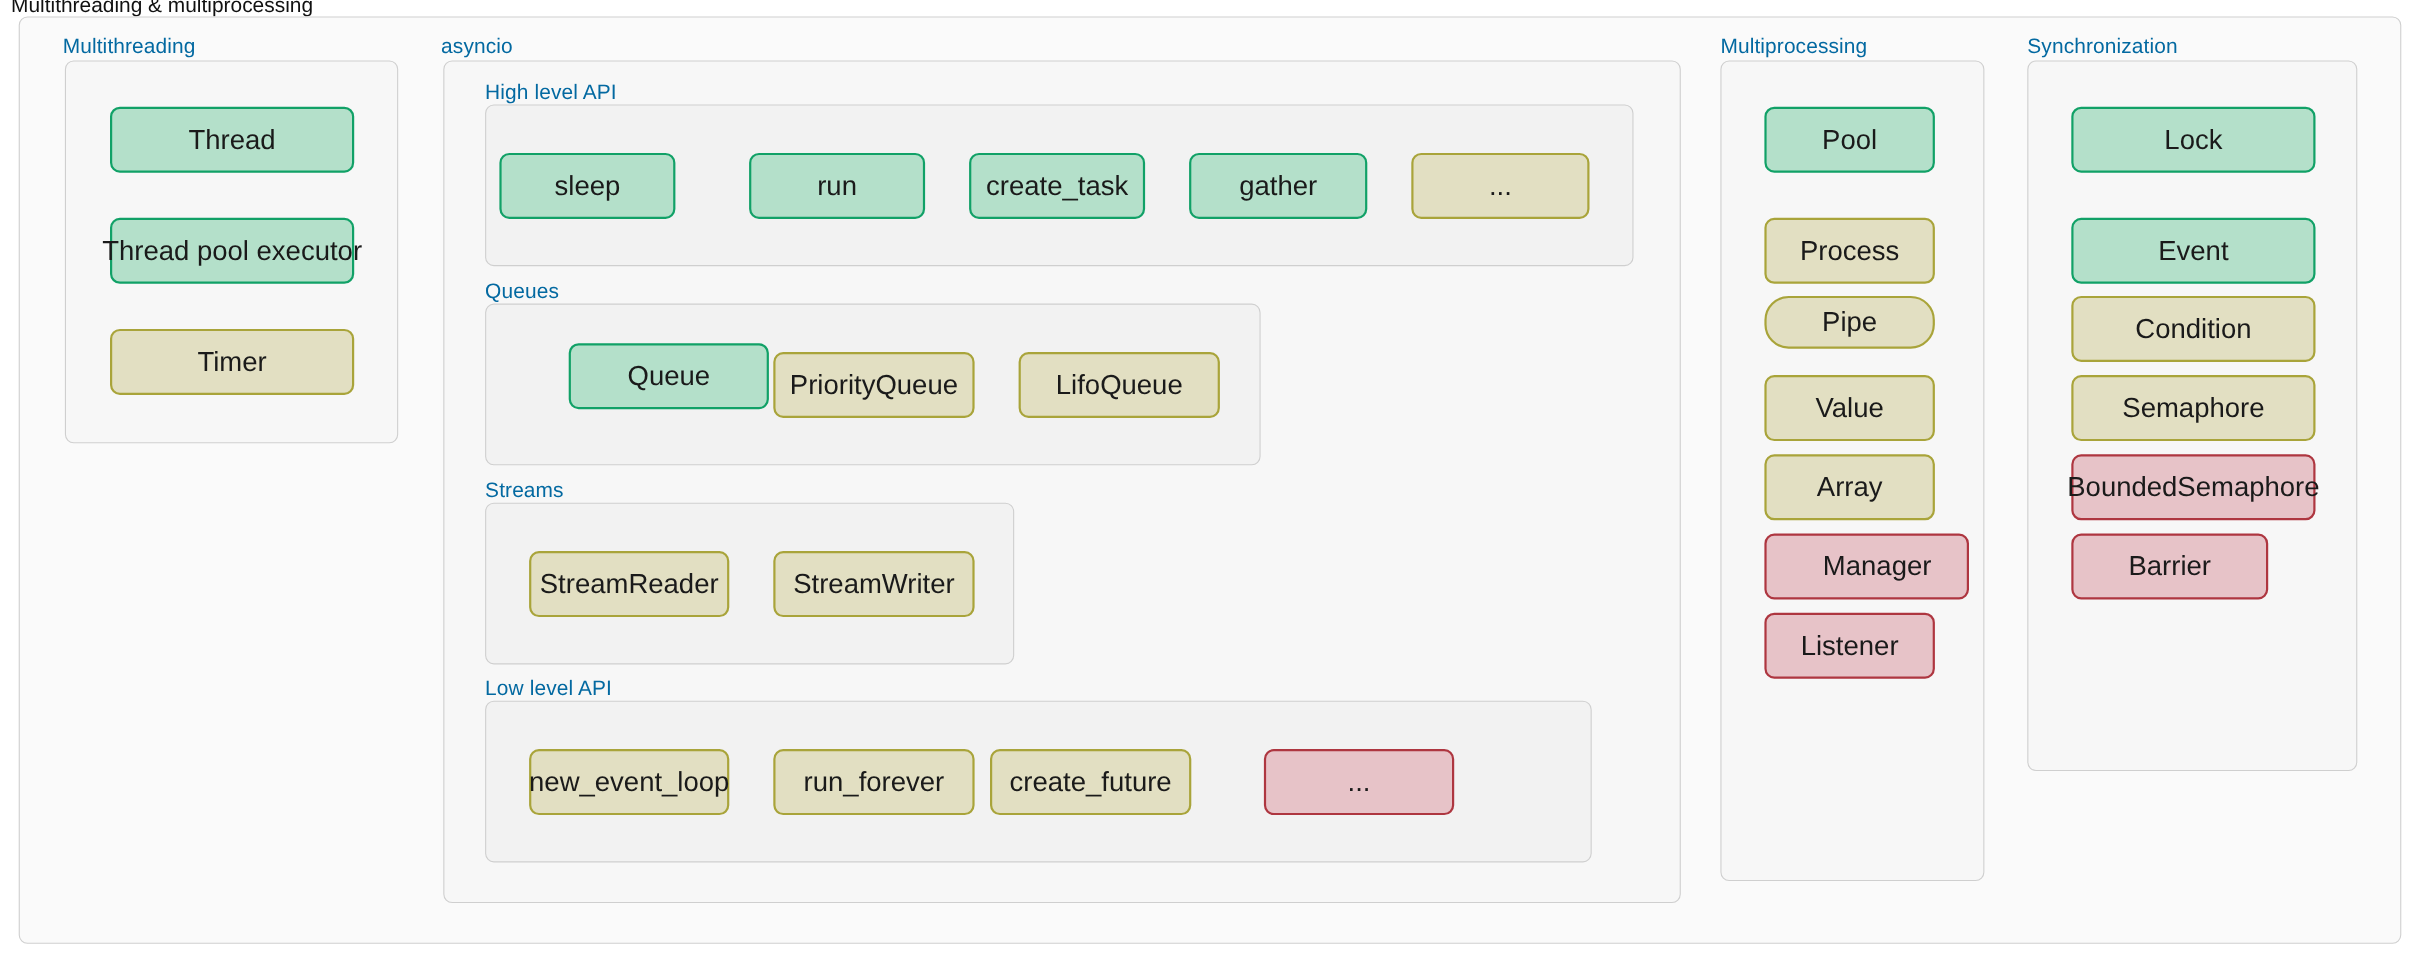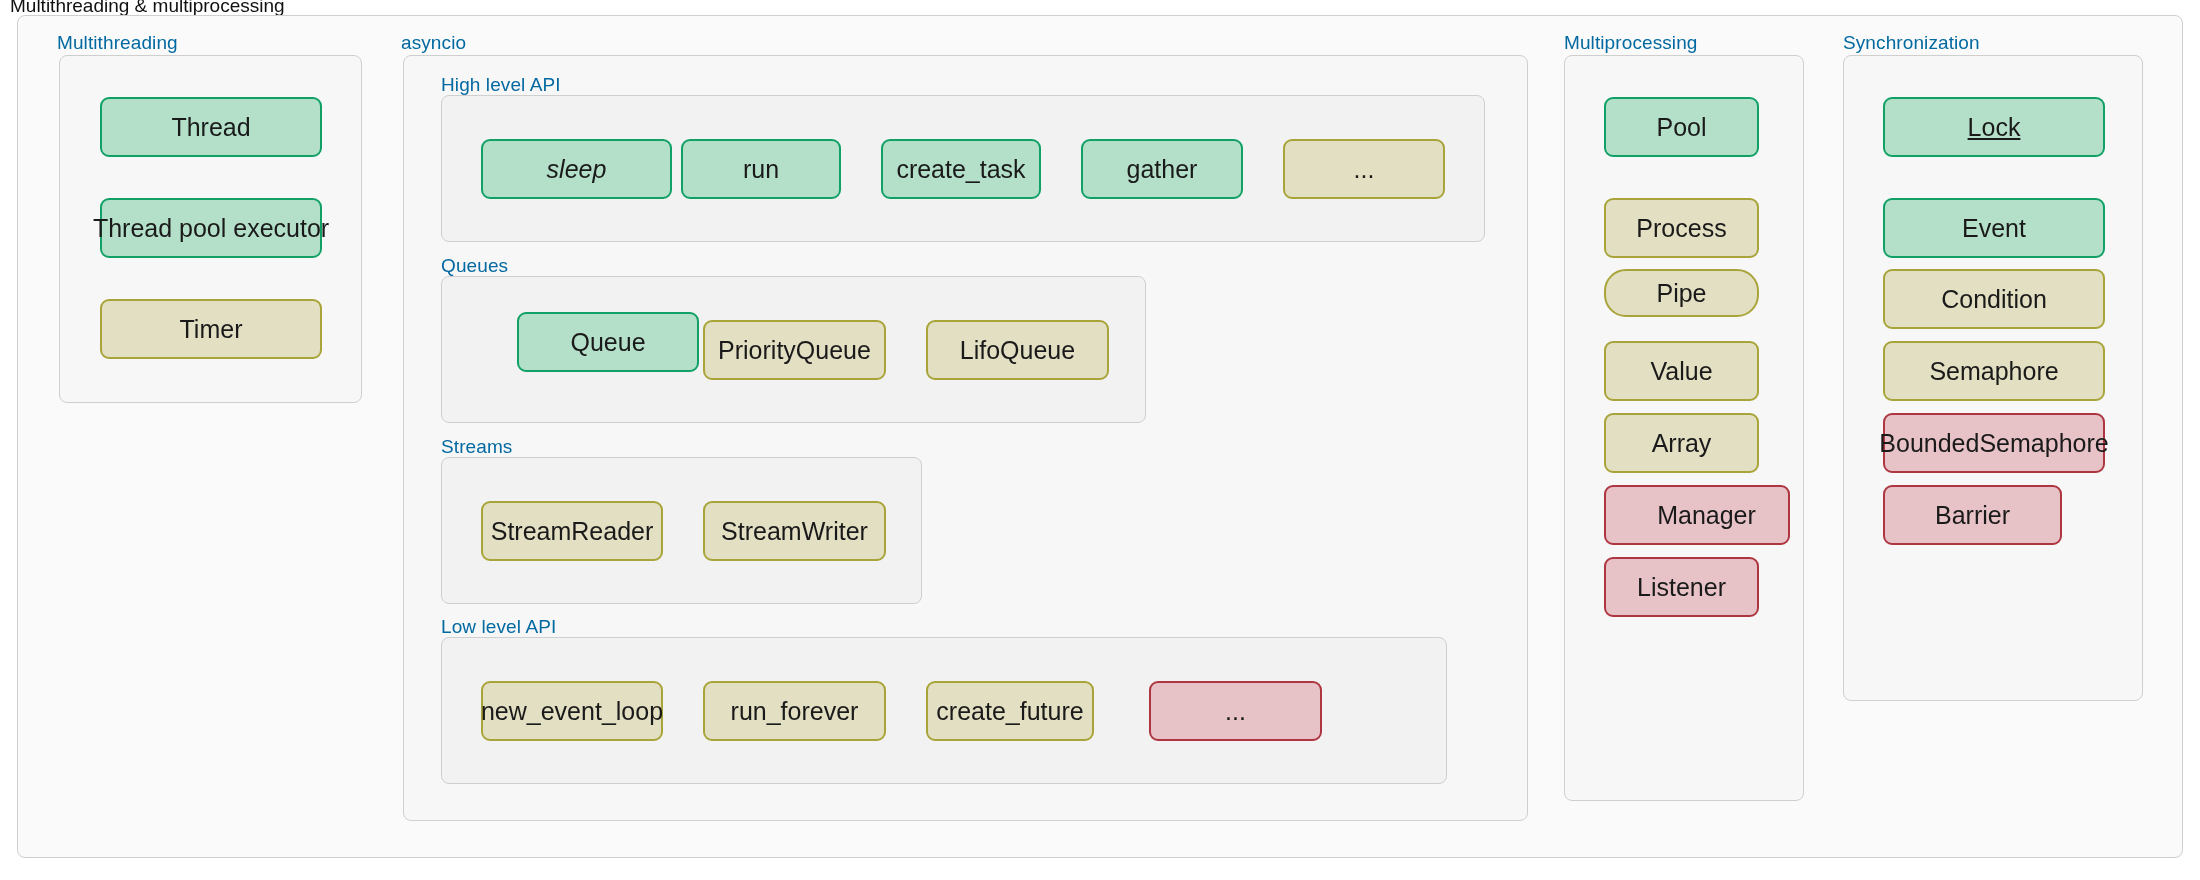--- a/index.html
+++ b/index.html
@@ -128,21 +128,21 @@
 <div class="node n-green" style="left:100px;top:97px;width:222px;height:60px;">Thread</div>
 <div class="node n-green" style="left:100px;top:198px;width:222px;height:60px;">Thread pool executor</div>
 <div class="node n-beige" style="left:100px;top:299px;width:222px;height:60px;">Timer</div>
 
 <div class="grp-label" style="left:401px;top:32px;">asyncio</div>
 <div class="frame l2" style="left:403px;top:55px;width:1125px;height:766px;"></div>
 
 <div class="grp-label" style="left:441px;top:74px;">High level API</div>
 <div class="frame l3" style="left:441px;top:95px;width:1044px;height:147px;"></div>
 
-<div class="node n-green" style="left:481px;top:139px;width:191px;height:60px;font-style:italic;">sleep</div>
+<div class="node n-green" style="left:454px;top:139px;width:160px;height:60px;">sleep</div>
 <div class="node n-green" style="left:681px;top:139px;width:160px;height:60px;">run</div>
 <div class="node n-green" style="left:881px;top:139px;width:160px;height:60px;">create_task</div>
 <div class="node n-green" style="left:1081px;top:139px;width:162px;height:60px;">gather</div>
 <div class="node n-beige" style="left:1283px;top:139px;width:162px;height:60px;">...</div>
 
 <div class="grp-label" style="left:441px;top:255px;">Queues</div>
 <div class="frame l3" style="left:441px;top:276px;width:705px;height:147px;"></div>
 
 <div class="node n-green" style="left:481px;top:312px;width:182px;height:60px;margin-left:36px;">Queue</div>
 <div class="node n-beige" style="left:703px;top:320px;width:183px;height:60px;">PriorityQueue</div>
@@ -152,35 +152,35 @@
 <div class="frame l3" style="left:441px;top:457px;width:481px;height:147px;"></div>
 
 <div class="node n-beige" style="left:481px;top:501px;width:182px;height:60px;">StreamReader</div>
 <div class="node n-beige" style="left:703px;top:501px;width:183px;height:60px;">StreamWriter</div>
 
 <div class="grp-label" style="left:441px;top:616px;">Low level API</div>
 <div class="frame l3" style="left:441px;top:637px;width:1006px;height:147px;"></div>
 
 <div class="node n-beige" style="left:481px;top:681px;width:182px;height:60px;">new_event_loop</div>
 <div class="node n-beige" style="left:703px;top:681px;width:183px;height:60px;">run_forever</div>
-<div class="node n-beige" style="left:926px;top:681px;width:168px;height:60px;">create_future</div>
+<div class="node n-beige" style="left:900px;top:681px;width:183px;height:60px;">create_future</div>
 <div class="node n-red" style="left:1149px;top:681px;width:173px;height:60px;">...</div>
 
 <div class="grp-label" style="left:1564px;top:32px;">Multiprocessing</div>
 <div class="frame l2" style="left:1564px;top:55px;width:240px;height:746px;"></div>
 
 <div class="node n-green" style="left:1604px;top:97px;width:155px;height:60px;">Pool</div>
 <div class="node n-beige" style="left:1604px;top:198px;width:155px;height:60px;">Process</div>
 <div class="node n-beige" style="left:1604px;top:269px;width:155px;height:48px;border-radius:22px;">Pipe</div>
 <div class="node n-beige" style="left:1604px;top:341px;width:155px;height:60px;">Value</div>
 <div class="node n-beige" style="left:1604px;top:413px;width:155px;height:60px;">Array</div>
 <div class="node n-red" style="left:1604px;top:485px;width:186px;height:60px;padding-left:19px;">Manager</div>
 <div class="node n-red" style="left:1604px;top:557px;width:155px;height:60px;">Listener</div>
 
 <div class="grp-label" style="left:1843px;top:32px;">Synchronization</div>
 <div class="frame l2" style="left:1843px;top:55px;width:300px;height:646px;"></div>
 
-<div class="node n-green" style="left:1883px;top:97px;width:222px;height:60px;text-decoration:underline;">Lock</div>
+<div class="node n-green" style="left:1883px;top:97px;width:222px;height:60px;">Lock</div>
 <div class="node n-green" style="left:1883px;top:198px;width:222px;height:60px;">Event</div>
 <div class="node n-beige" style="left:1883px;top:269px;width:222px;height:60px;">Condition</div>
 <div class="node n-beige" style="left:1883px;top:341px;width:222px;height:60px;">Semaphore</div>
 <div class="node n-red" style="left:1883px;top:413px;width:222px;height:60px;">BoundedSemaphore</div>
 <div class="node n-red" style="left:1883px;top:485px;width:179px;height:60px;">Barrier</div>
 
 </body></html>

